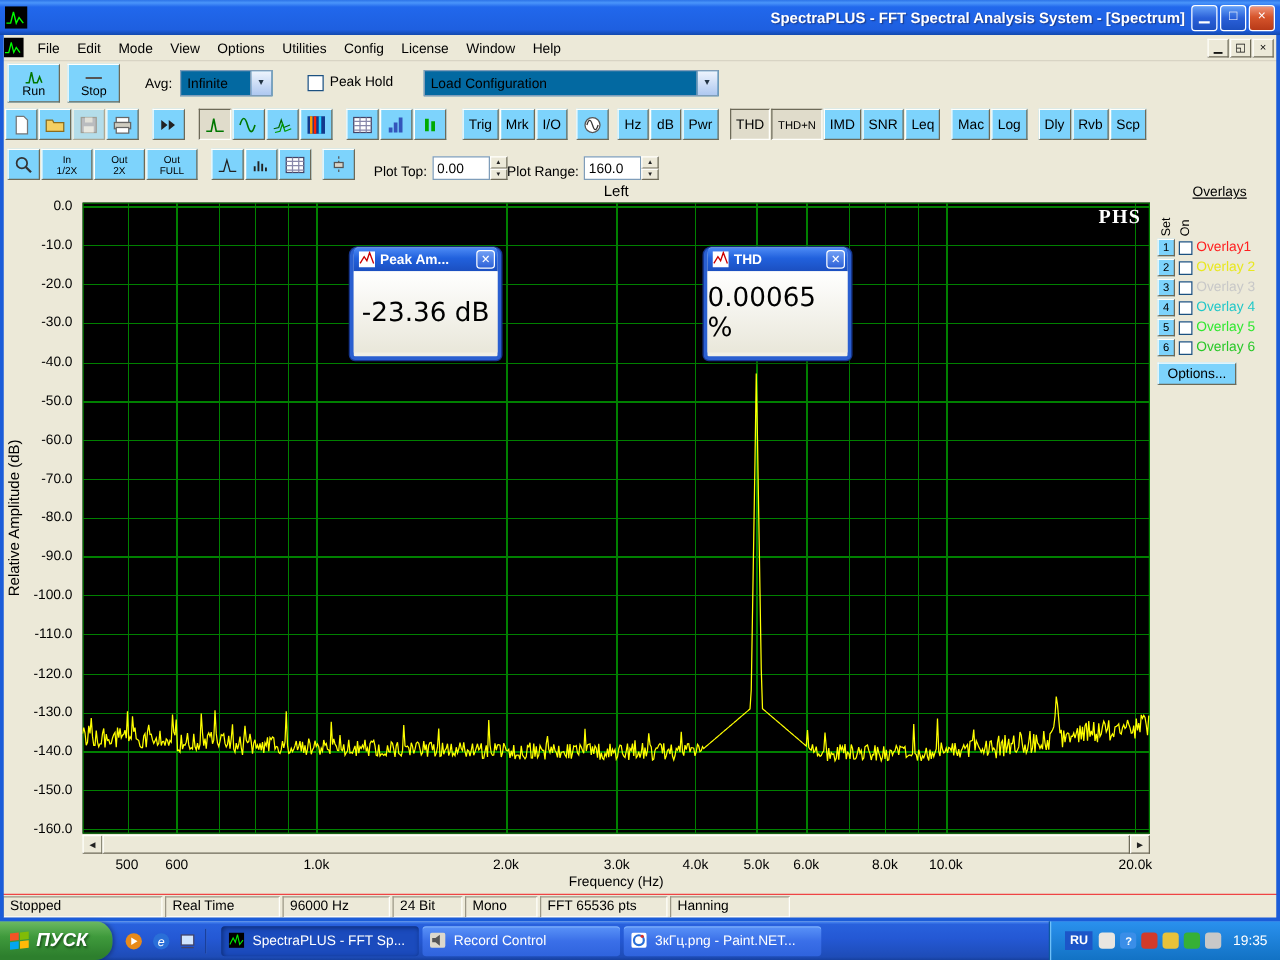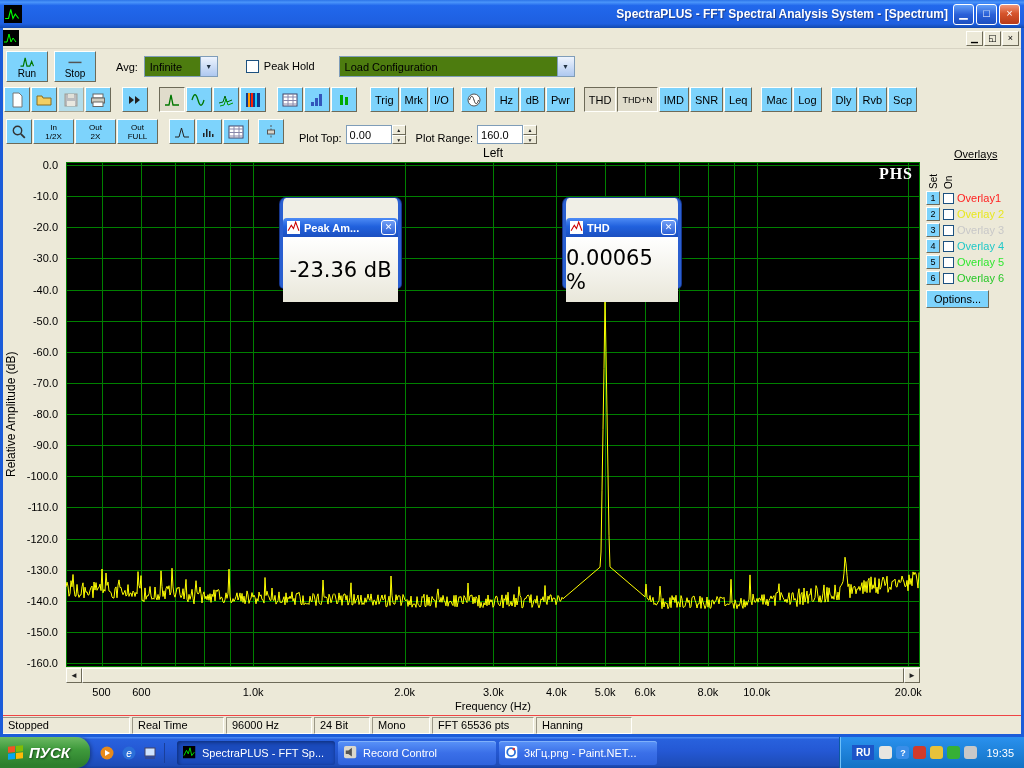--- a/index.html
+++ b/index.html
@@ -27,28 +27,28 @@
   
   .b3{background:#7dd3fc;border:1px solid;border-color:#fffffb #6d6a58 #6d6a58 #fffffb;cursor:pointer;}
   .b3.pressed{border-color:#6d6a58 #fffffb #fffffb #6d6a58;background:#e0dccb;}
   .b3.disabled{opacity:.5;}
   .tbtn{height:25px;min-width:25px;display:inline-flex;align-items:center;justify-content:center;font-size:11px;padding:0 4px;margin-right:1px;vertical-align:top;}
 
   
   .tb1{position:absolute;left:0;top:49px;width:1024px;height:35px;display:flex;align-items:center;padding:0 6px;gap:6px;}
   .bigbtn{width:42px;height:31px;display:flex;flex-direction:column;align-items:center;justify-content:center;font-size:10px;line-height:11px;}
   .lbl{font-size:11px;color:#000;}
-  .combo{background:#4d7c0f;border:1px solid #7f9db9;height:21px;display:inline-flex;align-items:center;font-size:11px;padding-left:5px;}
+  .combo{background:#0369a1;border:1px solid #7f9db9;height:21px;display:inline-flex;align-items:center;font-size:11px;padding-left:5px;}
   .combo .dd{width:17px;height:19px;margin-left:auto;border-left:1px solid #7f9db9;background:linear-gradient(#eef4fd,#aec8f0);
     display:flex;align-items:center;justify-content:center;font-size:7px;color:#234;}
   .cb{width:13px;height:13px;background:#fff;border:1px solid #1c5180;display:inline-block;}
   .tb2{position:absolute;left:0;top:84px;width:1024px;height:31px;display:flex;align-items:center;padding:0 4px;}
   .tb3{position:absolute;left:0;top:115px;width:1024px;height:29px;display:flex;align-items:flex-end;padding:0 6px;}
   .twoline{display:flex;flex-direction:column;align-items:center;justify-content:center;font-size:8px;line-height:9px;width:31px;}
-  .spin{display:inline-flex;margin-left:4px;margin-right:10px;}
+  .spin{display:inline-flex;margin-left:4px;}
   .spin input{width:46px;height:19px;border:1px solid #7f9db9;font-size:11px;padding:0 3px;}
   .spin .arr{display:flex;flex-direction:column;}
   .spin .arr div{width:14px;height:9.5px;font-size:5px;line-height:9px;text-align:center;background:#ece9d8;
     border:1px solid;border-color:#fffffb #6d6a58 #6d6a58 #fffffb;cursor:pointer;color:#222;}
 
   
   .workspace{position:absolute;left:0;top:144px;width:1024px;height:571px;background:#ece9d8;}
   .plot-title{position:absolute;left:66px;top:2px;width:854px;text-align:center;font-size:12px;color:#000;}
   .y-title{position:absolute;left:4px;top:18px;width:16px;height:505px;writing-mode:vertical-rl;transform:rotate(180deg);
     text-align:center;font-size:12px;color:#000;}
@@ -59,21 +59,21 @@
   .sbtn{width:16px;height:15px;font-size:8px;line-height:13px;text-align:center;color:#222;background:#ece9d8;
     border:1px solid;border-color:#fffffb #6d6a58 #6d6a58 #fffffb;}
   .sthumb{flex:1;background:#ece9d8;border:1px solid;border-color:#fffffb #6d6a58 #6d6a58 #fffffb;}
   #x-labels div{position:absolute;width:44px;text-align:center;font-size:11px;color:#000;top:0;}
   .x-title{position:absolute;left:66px;top:556px;width:854px;text-align:center;font-size:11px;color:#000;}
 
   
   .miniwin{position:absolute;border:3px solid #2a5fd0;border-top:none;border-radius:6px 6px 4px 4px;
     box-shadow:0 0 0 1px #16368e,2px 2px 6px rgba(0,0,0,.45);background:#f0efe6;}
   .mw-title{height:19px;background:linear-gradient(#4d8bf5,#2161dd 45%,#1b4fc0);border-radius:4px 4px 0 0;
-    display:flex;align-items:center;padding:0 2px 0 4px;gap:4px;margin-top:20px;}
+    display:flex;align-items:center;padding:0 2px 0 4px;gap:4px;}
   .mw-title .t{color:#fff;font-weight:bold;font-size:11px;flex:1;white-space:nowrap;overflow:hidden;}
   .mw-close{width:15px;height:15px;border:1px solid #fff;border-radius:3px;color:#fff;font-size:9px;line-height:12px;text-align:center;
     background:linear-gradient(#6f9ef5,#2e62d8);cursor:pointer;}
   .mw-body{display:flex;align-items:center;justify-content:center;background:linear-gradient(#ffffff,#e9e7da);
     font-family:"DejaVu Sans",sans-serif;font-size:21px;color:#000;}
 
   
   .overlays{position:absolute;left:926px;top:4px;width:97px;height:170px;}
   .ov-title{position:absolute;left:28px;top:0;font-size:11px;text-decoration:underline;color:#000;}
   .vlab{position:absolute;writing-mode:vertical-rl;transform:rotate(180deg);font-size:10px;color:#000;height:28px;}
@@ -131,20 +131,21 @@
       <span class="wbtn">□</span>
       <span class="wbtn close">×</span>
     </span>
   </div>
 
   <div class="menubar">
     <svg width="16" height="16" viewBox="0 0 16 16" style="margin-right:4px">
         <rect width="16" height="16" fill="#000"></rect>
         <path d="M1 12h3l2-8 2 8 2-4 3 4" stroke="#0f0" fill="none"></path>
       </svg>
+    <span id="menu-items"><span class="menu-item">File</span><span class="menu-item">Edit</span><span class="menu-item">Mode</span><span class="menu-item">View</span><span class="menu-item">Options</span><span class="menu-item">Utilities</span><span class="menu-item">Config</span><span class="menu-item">License</span><span class="menu-item">Window</span><span class="menu-item">Help</span></span>
     <span class="mdi-btns">
       <span class="mbtn">▁</span>
       <span class="mbtn">◱</span>
       <span class="mbtn">×</span>
     </span>
   </div>
 
   <div class="tb1">
     <span class="b3 bigbtn">
       <svg width="18" height="13" viewBox="0 0 16 14">

